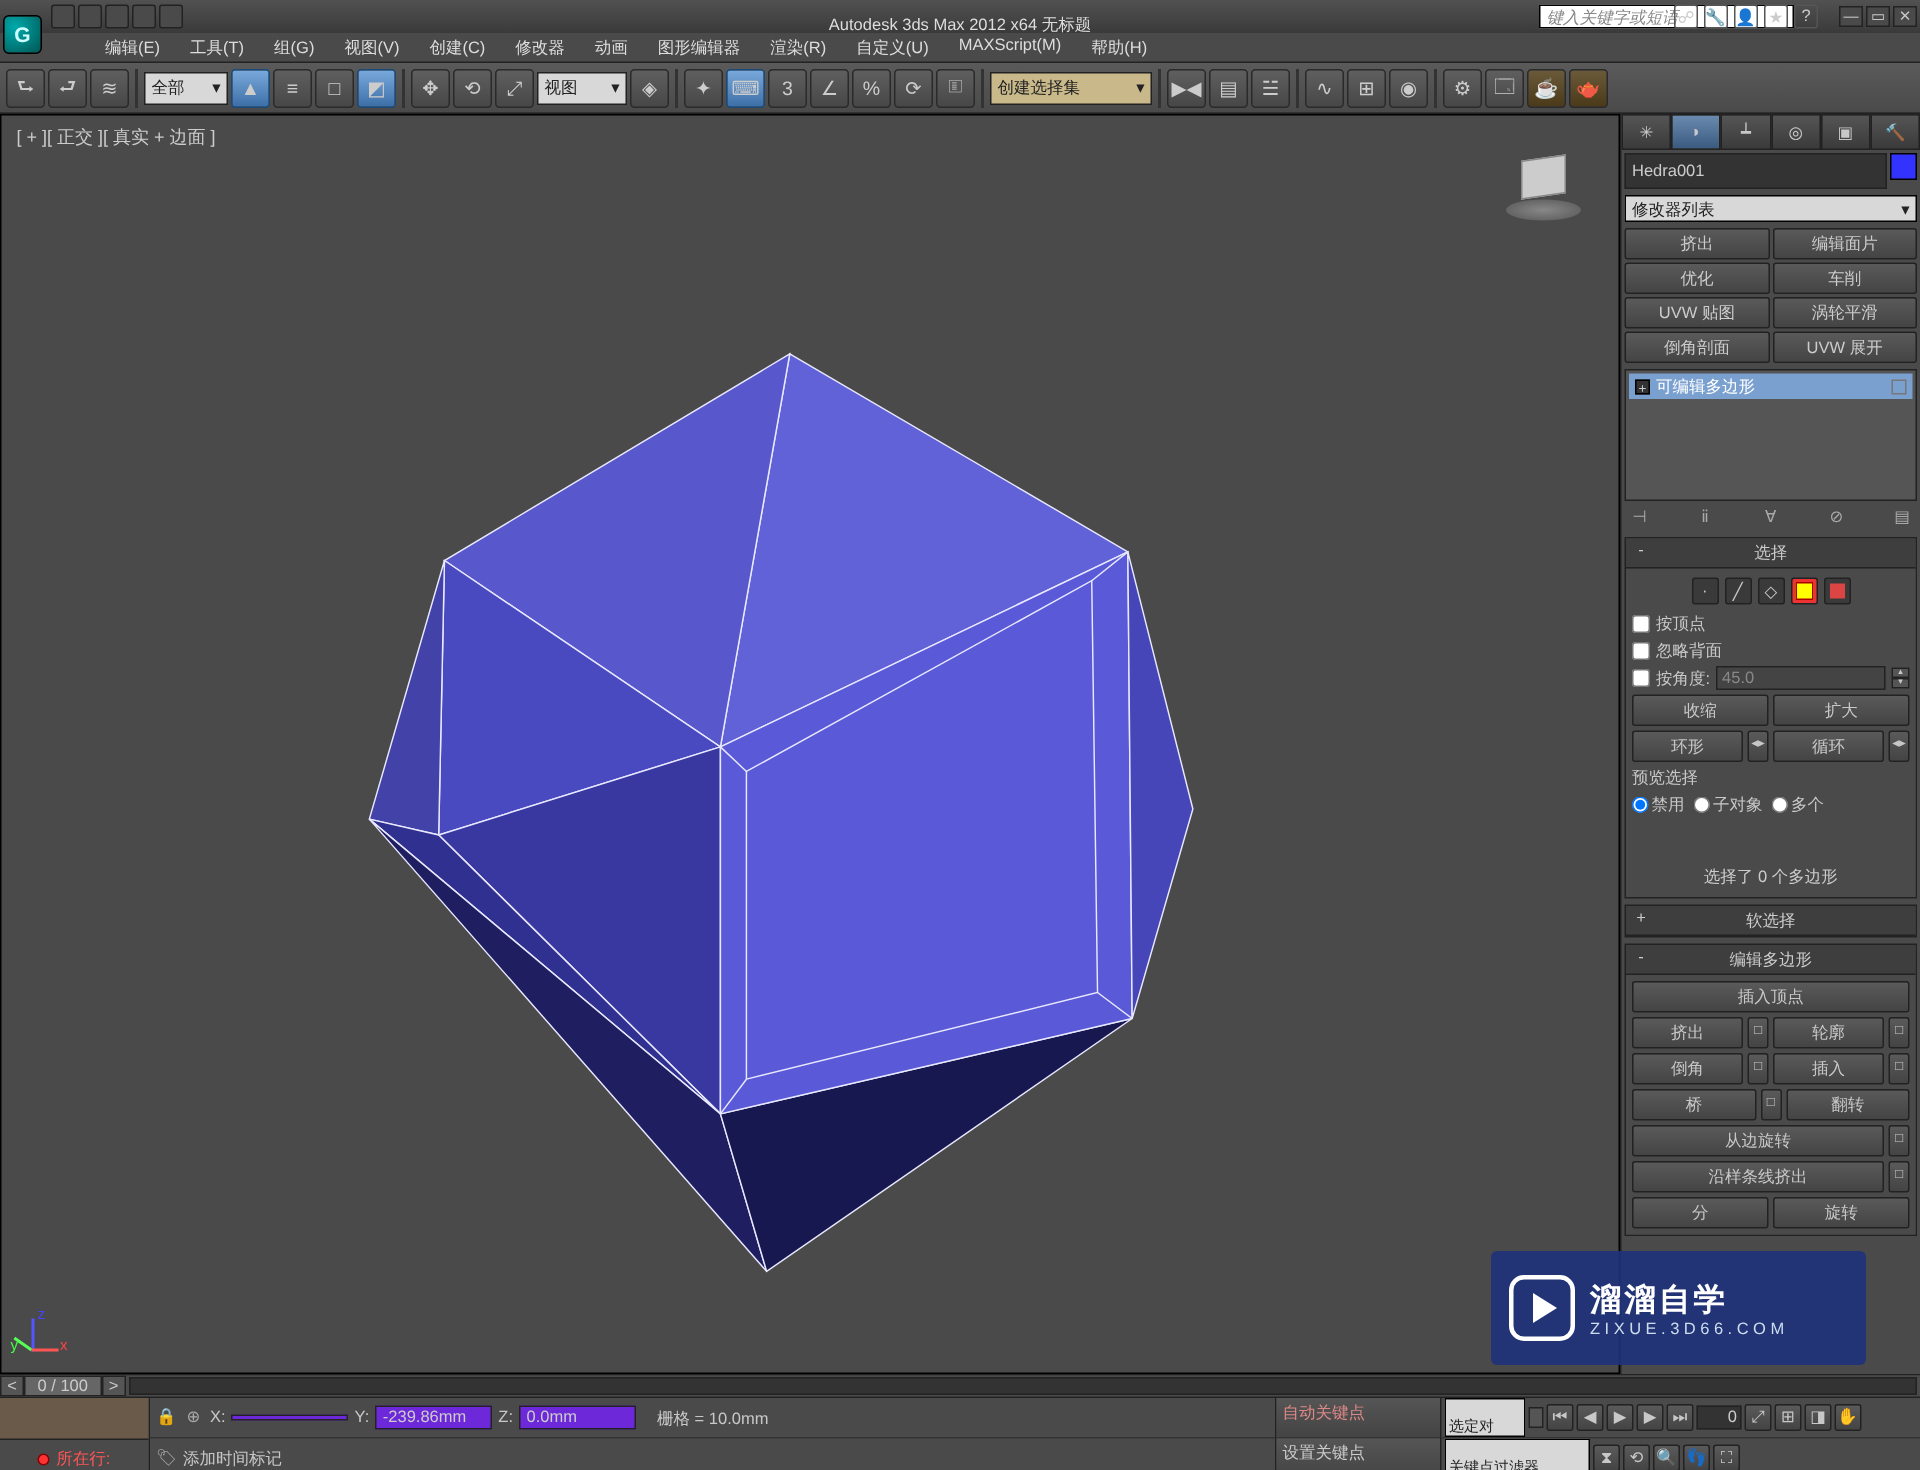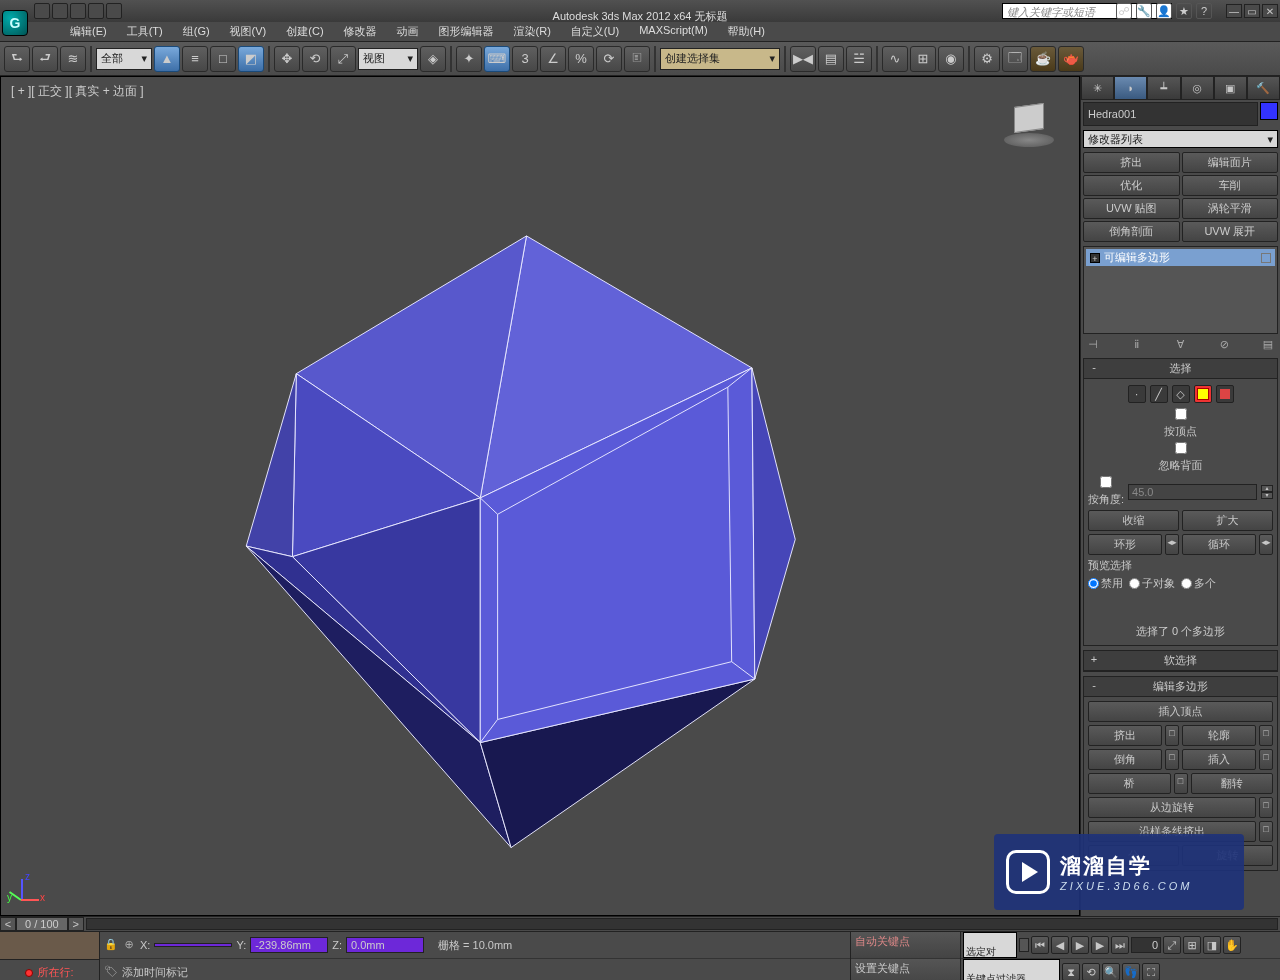--- a/index.html
+++ b/index.html
@@ -1,21 +1,21 @@
 <!DOCTYPE html>
 <html><head>
 <meta charset="utf-8">
 <style>
 * { margin:0; padding:0; box-sizing:border-box; font-family:"Microsoft YaHei",Tahoma,sans-serif; font-size:11px; user-select:none; }
 body { width:1280px; height:980px; background:#333; color:#c8c8c8; overflow:hidden; position:relative; }
 .titlebar { height:22px; background:linear-gradient(#515151,#3a3a3a); display:flex; align-items:center; padding:0 4px; position:relative; }
 .titlebar .qat { display:flex; gap:2px; margin-left:30px; }
 .titlebar .qat .tb { width:16px; height:16px; background:#4a4a4a; border:1px solid #222; border-radius:2px; }
 .titlebar .title { position:absolute; left:50%; transform:translateX(-50%); color:#ddd;margin-top:11px; }
-.titlebar .search { position:absolute; right:108px; width:170px; height:16px; background:#fff; color:#888; font-style:italic; padding:0 4px; line-height:16px; border:1px solid #000; }
+.titlebar .search { position:absolute; right:84px; width:170px; height:16px; background:#fff; color:#888; font-style:italic; padding:0 4px; line-height:16px; border:1px solid #000; }
 .titlebar .winbtns { position:absolute; right:2px; display:flex; gap:2px; }
 .titlebar .winbtns span { width:16px; height:14px; background:#4a4a4a; border:1px solid #222; display:flex; align-items:center; justify-content:center; font-size:10px; }
 .titlebar .helpicons { position:absolute; right:68px; display:flex; gap:4px; }
 .titlebar .helpicons span { width:16px; height:16px; display:flex; align-items:center; justify-content:center; color:#ccc; border:1px solid #555; border-radius:2px;}
 .logo { width:26px; height:26px; position:absolute; left:2px; top:10px; z-index:10; background:radial-gradient(circle at 30% 30%,#0aa,#055); border:1px solid #000; border-radius:4px; display:flex; align-items:center; justify-content:center; color:#cff; font-size:14px; font-weight:bold;}
 .menubar { height:20px; background:#4a4a4a; display:flex; align-items:flex-start; padding-left:60px; gap:0; border-bottom:1px solid #222;}
 .menubar .mi { padding:2px 10px; color:#ddd; }
 .toolbar { height:34px; background:linear-gradient(#5a5a5a,#4a4a4a); display:flex; align-items:center; padding:0 4px; gap:2px; border-bottom:1px solid #222;}
 .tbtn { width:26px; height:26px; background:linear-gradient(#5f5f5f,#474747); border:1px solid #2a2a2a; border-radius:3px; display:flex; align-items:center; justify-content:center; color:#ccc; font-size:13px;}
 .tbtn.active { background:linear-gradient(#79a9db,#3d6fa8); border-color:#1a4a7a;}
@@ -55,21 +55,21 @@
 .rollout { margin:2px; border:1px solid #222;}
 .rollhdr { background:#3e3e3e; color:#ccc; text-align:center; padding:2px; position:relative; border-bottom:1px solid #222;}
 .rollhdr .tog { position:absolute; left:4px; top:2px; width:12px; height:12px;  color:#ccc; text-align:center; line-height:12px;}
 .rollbody { background:#4a4a4a; padding:4px; display:flex; flex-direction:column; gap:3px;}
 .subobj { display:flex; gap:4px; justify-content:center; padding:2px;}
 .subobj .so { width:18px; height:18px; border:1px solid #222; background:#3a3a3a; border-radius:2px; display:flex;align-items:center;justify-content:center;}
 .subobj .so.poly { background:#ee3333; position:relative;}
 .subobj .so.poly::after{content:'';position:absolute;inset:2px;background:#ff0;border:1px solid #a00;}
 .subobj .so.elem { background:#3a3a3a;}
 .subobj .so.elem::before{content:'';width:10px;height:10px;background:#d44;}
-.chk { display:flex; align-items:center; gap:4px;flex-direction:column;}
+.chk { display:flex; align-items:center; gap:4px;}
 .chk input { width:12px; height:12px;}
 .sprow { display:flex; align-items:center; gap:4px;}
 .sprow .num { flex:1; background:#333; border:1px solid #222; color:#888; padding:1px 3px; display:flex; justify-content:space-between; align-items:center;}
 .sprow .num.ro { background:#444;}
 .sprow .spin { width:12px; display:flex; flex-direction:column;}
 .sprow .spin span{height:7px;background:#555;border:1px solid #222;font-size:6px;text-align:center;line-height:5px;}
 .btnrow { display:flex; gap:3px;}
 .btnrow .pb { flex:1; background:linear-gradient(#5a5a5a,#444); border:1px solid #222; text-align:center; padding:2px; border-radius:2px;}
 .btnrow .opt { width:14px; background:linear-gradient(#5a5a5a,#444); border:1px solid #222; border-radius:2px; text-align:center; padding:2px 0; font-size:9px;}
 .radios { display:flex; gap:6px; align-items:center; flex-wrap:wrap;}
@@ -99,21 +99,21 @@
 .status .prow{flex:1;display:flex;align-items:center;gap:2px;padding:0 2px;border-bottom:1px solid #333;}
 .status .prow .dd{background:#d8d8d8;color:#222;padding:12px 2px;border:1px solid #000;height:16px;line-height:14px;width:54px;font-size:10px;}
 .status .prow .ki{width:10px;height:14px;background:#555;border:1px solid #222;}
 .status .prow .pc{width:18px;height:18px;background:linear-gradient(#5a5a5a,#444);border:1px solid #222;border-radius:2px;text-align:center;line-height:16px;}
 .status .prow .fn{width:30px;background:#333;border:1px solid #222;color:#ccc;text-align:right;padding:0 2px;height:16px;line-height:14px;}
 .watermark{position:absolute;right:36px;bottom:70px;width:250px;height:76px;background:rgba(30,50,120,0.92);border-radius:4px;display:flex;align-items:center;gap:10px;padding:0 12px;z-index:50;}
 .watermark .play{width:44px;height:44px;border:3px solid #fff;border-radius:10px;display:flex;align-items:center;justify-content:center;}
 .watermark .play::after{content:'';border-left:16px solid #fff;border-top:10px solid transparent;border-bottom:10px solid transparent;margin-left:4px;}
 .watermark .txt{color:#fff;display:flex;flex-direction:column;}
 .watermark .txt .t1{font-size:21px;font-weight:bold;letter-spacing:2px;}
-.watermark .txt .t2{font-size:11px;letter-spacing:3px;color:#cde;font-style:italic;}
+.watermark .txt .t2{font-size:11px;letter-spacing:3px;color:#cde;}
 svg.mesh{position:absolute;inset:0;width:100%;height:100%;}
 </style>
 </head>
 <body>
 
 <div class="logo">G</div>
 
 <div class="titlebar">
   <div class="qat">
     <div class="tb"></div>
@@ -177,21 +177,21 @@
   <div class="tbtn">◈</div>
   <div class="tsep"></div>
   <div class="tbtn">✦</div>
   <div class="tbtn active">⌨</div>
   <div class="tbtn">3</div>
   <div class="tbtn">∠</div>
   <div class="tbtn">%</div>
   <div class="tbtn">⟳</div>
   <div class="tbtn">🗉</div>
   <div class="tsep"></div>
-  <div class="tsel" style="width:120px;background:#c8b88a">
+  <div class="tsel" style="width:108px;background:#c8b88a">
       <span>创建选择集</span>
       <span>▾</span>
     </div>
   <div class="tsep"></div>
   <div class="tbtn">▶◀</div>
   <div class="tbtn">▤</div>
   <div class="tbtn">☱</div>
   <div class="tsep"></div>
   <div class="tbtn">∿</div>
   <div class="tbtn">⊞</div>

